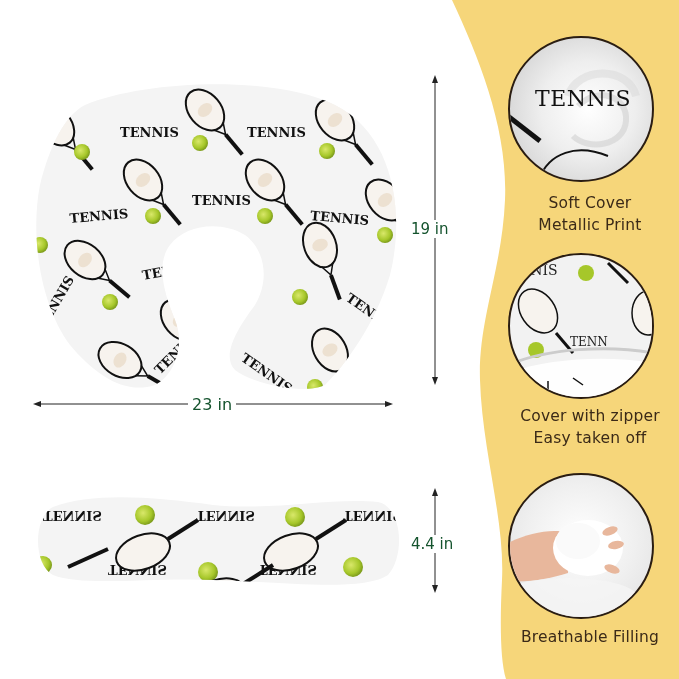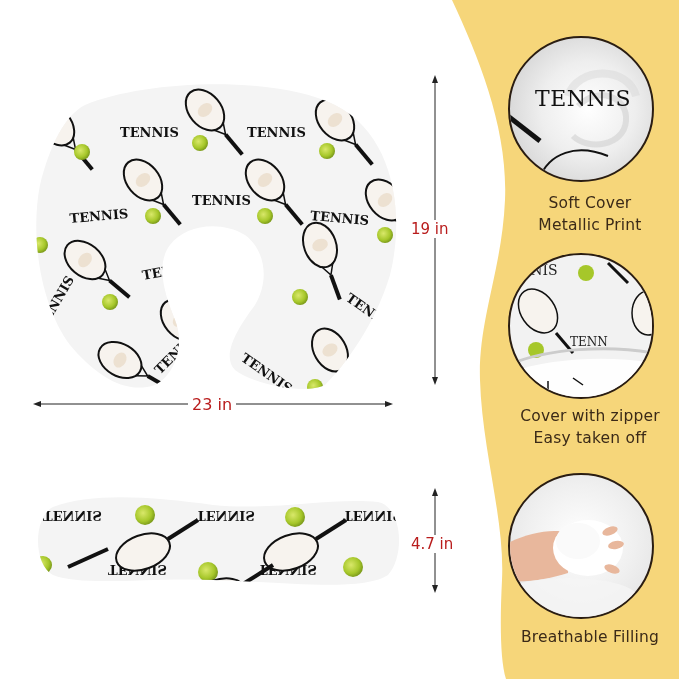--- a/index.html
+++ b/index.html
@@ -1,20 +1,20 @@
 <!DOCTYPE html>
 <html><head>
 <meta charset="utf-8">
 <style>
   html,body{margin:0;padding:0;}
   body{width:679px;height:679px;position:relative;overflow:hidden;background:#ffffff;font-family:"DejaVu Sans","Liberation Sans",sans-serif;}
   .yellow-panel{position:absolute;left:0;top:0;width:679px;height:679px;}
   .circle{position:absolute;border-radius:50%;border:2px solid #2a1d12;overflow:hidden;box-sizing:border-box;background:#f3f3f3;}
   .caption{position:absolute;left:490px;width:200px;text-align:center;color:#3b2a18;font-size:15.5px;line-height:22px;letter-spacing:0.2px;}
-  .dim-label{position:absolute;font-size:15px;color:#b91c1c;background:#fff;padding:0 4px;}
+  .dim-label{position:absolute;font-size:15px;color:#14532d;background:#fff;padding:0 4px;}
   .pillow{position:absolute;}
   .tennis-word{font-family:"DejaVu Serif","Liberation Serif",serif;font-weight:bold;fill:#111;}
 </style>
 </head>
 <body>
 
 <svg class="yellow-panel" viewBox="0 0 679 679" width="679" height="679">
   <path d="M452,0 C480,60 508,130 505,200 C502,270 478,320 480,380 C482,450 505,520 502,580 C500,620 500,660 506,679 L679,679 L679,0 Z" fill="#F6D67A"></path>
 </svg>
 
@@ -119,21 +119,21 @@
     <line x1="210" y1="97" x2="240" y2="78" stroke="#111" stroke-width="4"></line>
     <line x1="35" y1="80" x2="75" y2="62" stroke="#111" stroke-width="4"></line>
   </g>
 </svg>
 
 <svg style="position:absolute;left:425px;top:488px;" width="20" height="105" viewBox="0 0 20 105">
   <line x1="10" y1="6" x2="10" y2="99" stroke="#222" stroke-width="1"></line>
   <polygon points="10,0 7,8 13,8" fill="#222"></polygon>
   <polygon points="10,105 7,97 13,97" fill="#222"></polygon>
 </svg>
-<div class="dim-label" style="left:407px;top:535px;">4.7 in</div>
+<div class="dim-label" style="left:407px;top:535px;">4.4 in</div>
 
 <div class="circle" style="left:508px;top:36px;width:146px;height:146px;background:radial-gradient(circle at 55% 50%, #ffffff 0%, #eeeeee 45%, #d9d9d9 75%, #eeeeee 100%);">
   <svg width="146" height="146" viewBox="0 0 146 146" style="position:absolute;left:-2px;top:-2px;">
     <path d="M70,70 C90,50 120,60 118,85 C116,110 80,115 65,100" fill="none" stroke="#d0d0d0" stroke-width="6" opacity="0.6"></path>
     <path d="M60,60 C70,30 120,30 128,60" fill="none" stroke="#d8d8d8" stroke-width="8" opacity="0.5"></path>
     <line x1="0" y1="80" x2="32" y2="105" stroke="#111" stroke-width="5"></line>
     <path d="M30,146 C40,115 70,108 100,120" fill="none" stroke="#111" stroke-width="2"></path>
     <line x1="125" y1="12" x2="146" y2="35" stroke="#111" stroke-width="3"></line>
   </svg>
   <div style="position:absolute;left:0;width:146px;top:48px;text-align:center;font-family:'DejaVu Serif','Liberation Serif',serif;font-size:22px;color:#111;letter-spacing:0.5px;">TENNIS</div>

